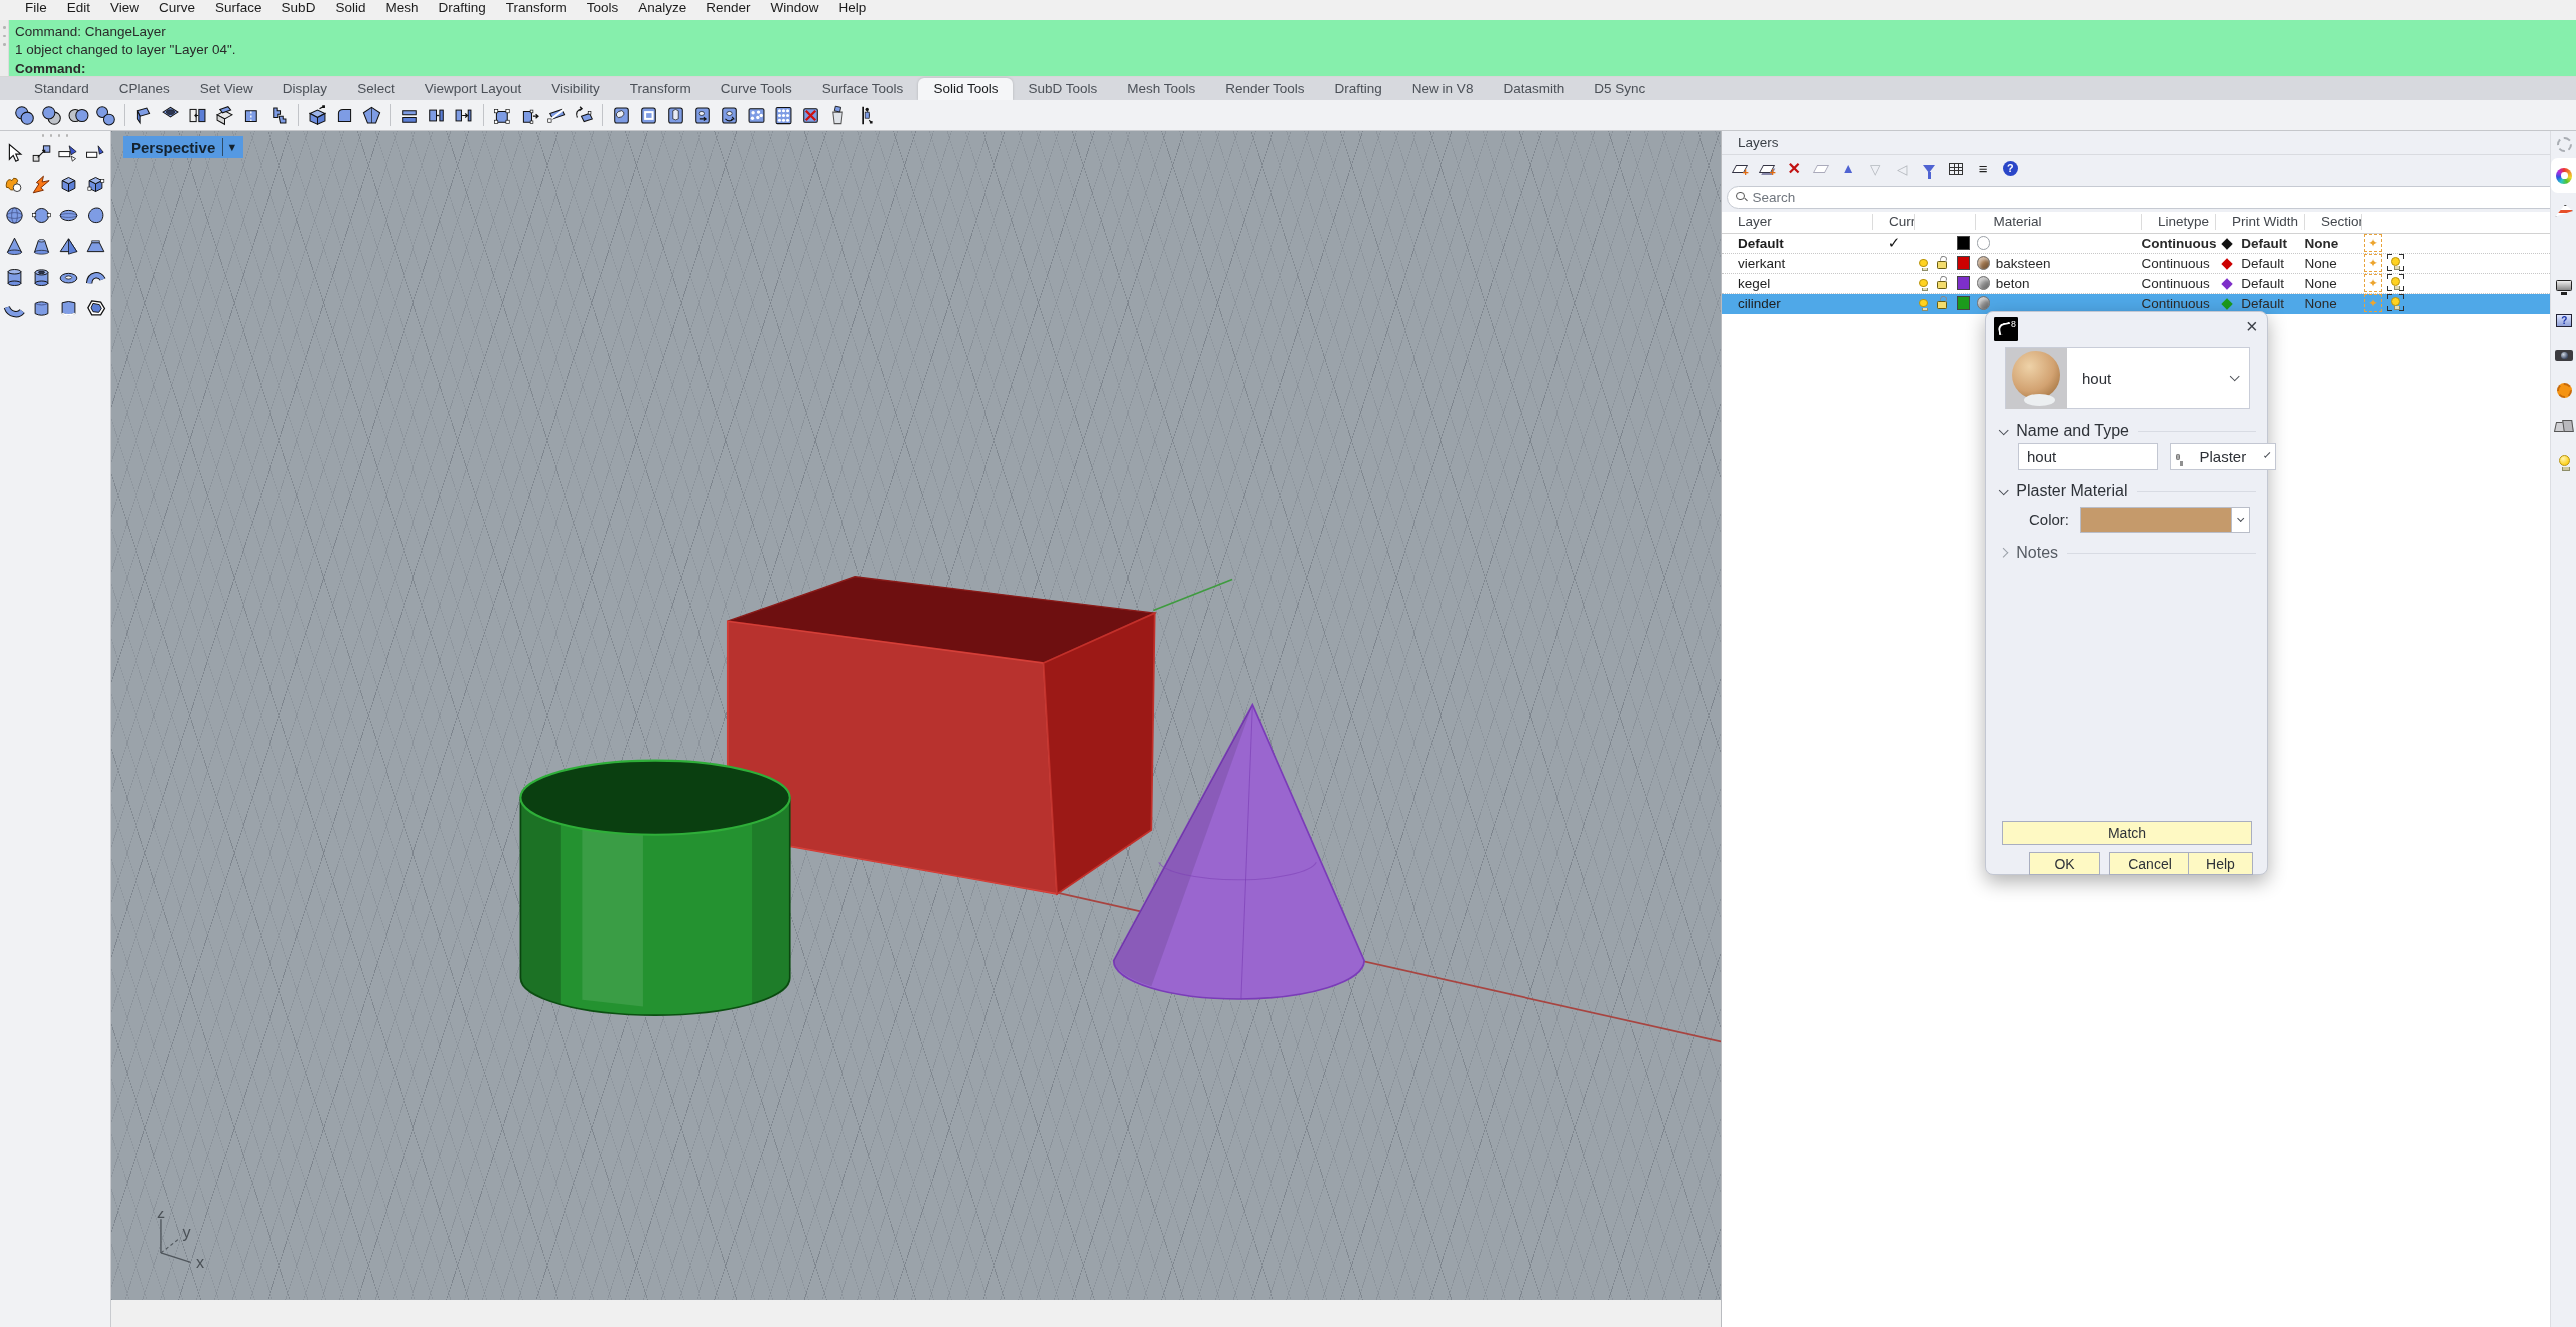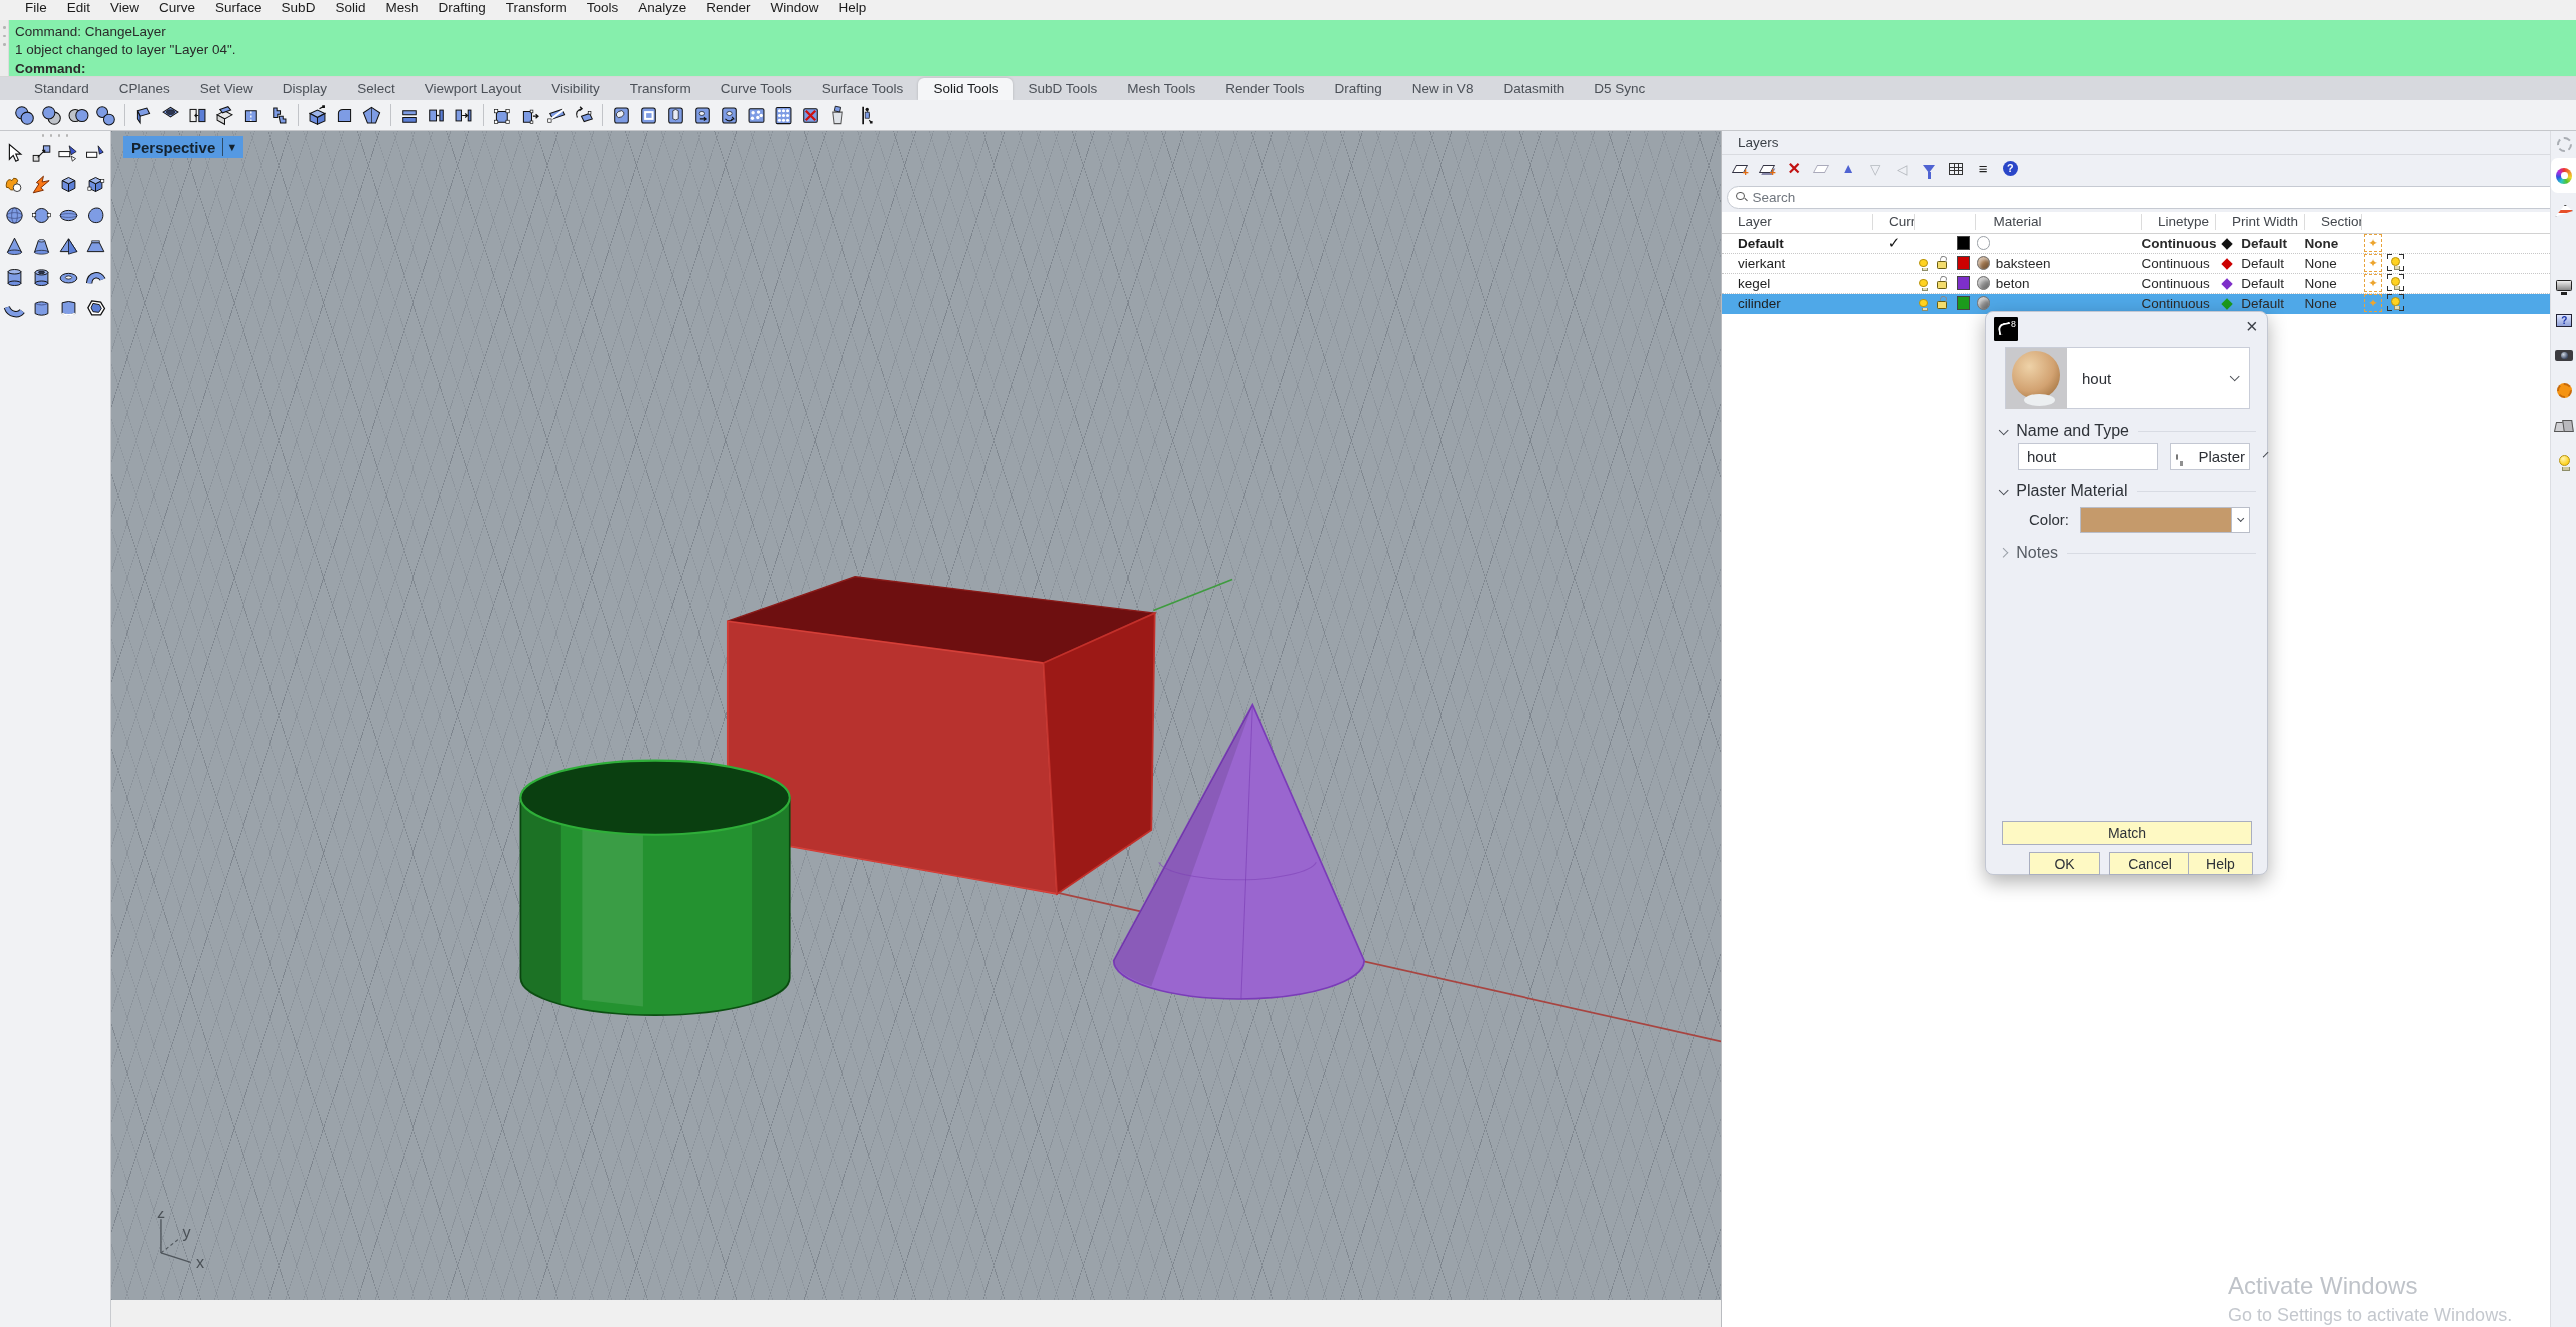--- a/index.html
+++ b/index.html
@@ -120,21 +120,21 @@
   .dlg-preview .seltext{font-size:15px;color:#2c2f35;padding-left:15px;flex:1}
   .chev{width:7.4px;height:7.4px;border-right:1.3px solid #4a4e55;border-bottom:1.3px solid #4a4e55;transform:rotate(45deg);display:inline-block;margin:0 10.8px 2.7px 0;flex:none}
   .chev.r{transform:rotate(-45deg);border-color:#9aa0a8}
   .sect{position:absolute;left:13.5px;right:10.8px;display:flex;align-items:center;gap:9.4px}
   .sect .chev{margin:0}
   .sect b{font-size:16px;font-weight:400;color:#2e3238;white-space:nowrap}
   .sect .line{flex:1;height:0.7px;background:#d8dbe3}
   .nt{top:110px}.pm{top:170px}.nts{top:232px}
   .dlg-namerow{position:absolute;left:32px;top:131px;display:flex;gap:12px}
   .txtfield{width:140px;height:27px;background:#fff;border:0.7px solid #c3c7d2;font-size:15px;color:#2c2f35;display:flex;align-items:center;padding-left:8px}
-  .typesel{width:80px;height:27px;background:#fff;border:0.7px solid #c3c7d2;display:flex;align-items:center;padding-left:5.4px;gap:20px}
+  .typesel{width:106px;height:27px;background:#fff;border:0.7px solid #c3c7d2;display:flex;align-items:center;padding-left:5.4px;gap:20px}
   .typesel span{font-size:15px;color:#2c2f35;flex:1}
   .plasteric{width:10px;height:6px;background:#aaa;border:0.7px solid #777;border-radius:1.3px;position:relative;flex:none}
   .plasteric::after{content:"";position:absolute;left:2.7px;top:6px;width:3.4px;height:5.4px;background:#909090}
   .colorrow{position:absolute;left:43px;top:195px;display:flex;align-items:center}
   .colorrow label{font-size:15px;color:#2e3238;width:51px}
   .colorsw{width:152px;height:25.6px;border:0.7px solid #b9bdc8}
   .colordd{width:17.5px;height:25.6px;background:#fff;border:0.7px solid #b9bdc8;border-left:none;display:flex;align-items:center;justify-content:center}
   .colordd .chev{margin:0 0 2.7px 0;width:5.4px;height:5.4px}
   .dlg-btn{background:#fef9c3;border:0.7px solid #a9aec0;font-size:14px;color:#2e3238;display:flex;align-items:center;justify-content:center;cursor:pointer;font-family:"Liberation Sans",sans-serif}
   .matchbtn{position:absolute;left:16px;top:509px;width:250px;height:24px}
@@ -767,24 +767,20 @@
       <span class="dia" style="color: rgb(28, 154, 28);">◆</span>
       <span class="pw">Default</span>
       <span class="ss">None</span>
       <span class="spark">✦</span>
       <span class="bframe corners">
           <span class="bulb"></span>
         </span>
       <span></span>
     </div>
 
-    <div class="watermark">
-      <div class="w1">Activate Windows</div>
-      <div class="w2">Go to Settings to activate Windows.</div>
-    </div>
   </div>
 
   <div class="strip">
     <div class="tabic" style="height:27px">
         <span class="gearic"></span>
       </div>
     <div class="tabic active">
         <span class="wheel"></span>
       </div>
     <div class="tabic">

